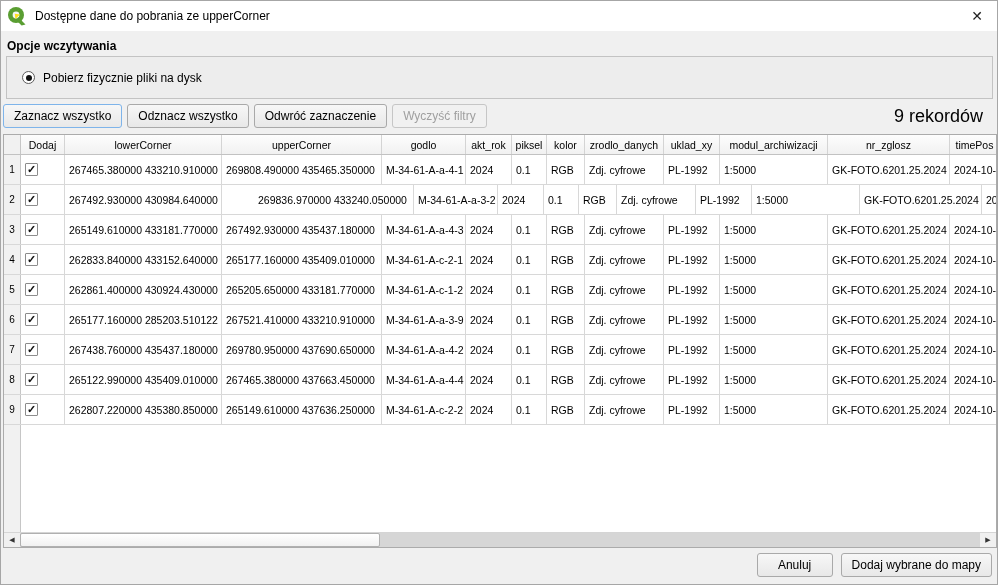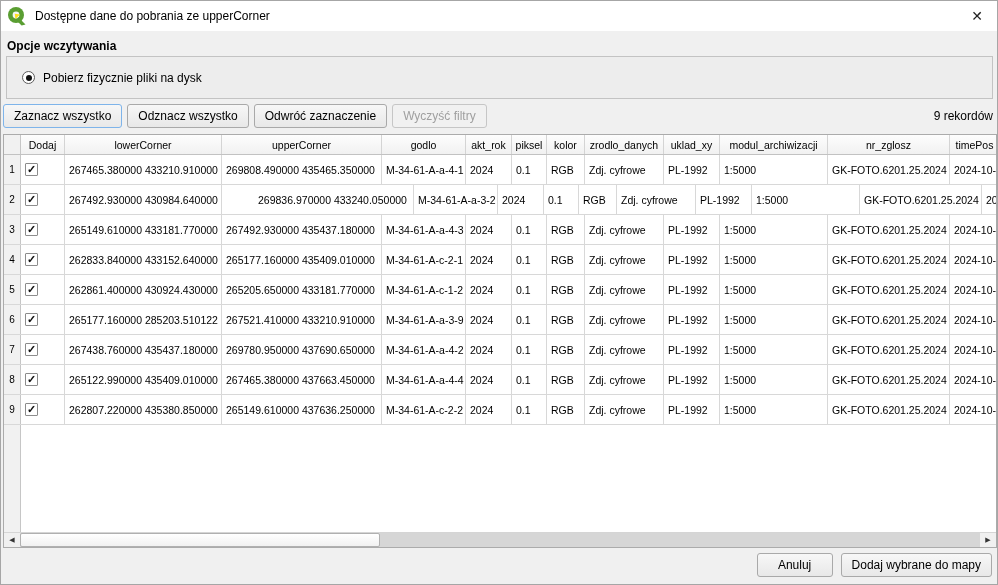--- a/index.html
+++ b/index.html
@@ -14,26 +14,26 @@
   .close-x { margin-left: auto; font-size: 14px; color: #222; cursor: default; padding: 0 4px; line-height: 1; }
 
   
   .group-label { position: absolute; left: 6px; top: 38px; font-weight: bold; font-size: 12px; }
   .groupbox { position: absolute; left: 5px; top: 55px; width: 987px; height: 43px; background: #ededed; border: 1px solid #c3c3c3; display: flex; align-items: center; padding-left: 15px; }
   .radio-row { display: flex; align-items: center; gap: 8px; }
   .radio-outer { width: 13px; height: 13px; border-radius: 50%; border: 1px solid #5c5c5c; background: #fff; display: flex; align-items: center; justify-content: center; }
   .radio-dot { width: 6px; height: 6px; border-radius: 50%; background: #111; }
 
   
-  .toolbar { position: absolute; left: 2px; top: 103px; right: 2px; height: 24px; display: flex; gap: 5px; align-items: center; }
+  .toolbar { position: absolute; left: 2px; top: 103px; right: 12px; height: 24px; display: flex; gap: 5px; align-items: center; }
   .btn { height: 24px; padding: 0 10px; font-family: "Liberation Sans", sans-serif; font-size: 12px; color: #000;
          background: linear-gradient(#f7f7f7, #e8e8e8); border: 1px solid #a9a9a9; border-radius: 3px; white-space: nowrap; }
   .btn.focused { border-color: #7eb4ea; }
   .btn:disabled { color: #9f9f9f; border-color: #c6c6c6; background: #f1f1f1; }
-  .records { margin-left: auto; font-size: 12px; padding-right: 2px; }
+  .records { margin-left: auto; font-size: 18px; padding-right: 2px; }
 
   
   .table { position: absolute; left: 2px; top: 133px; width: 994px; height: 414px; background: #4c1d95; border: 1px solid #ababab; display: flex; flex-direction: column; overflow: hidden; }
   .thead { display: flex; height: 20px; background: linear-gradient(#fdfdfd, #f1f1f1); border-bottom: 1px solid #c2c2c2; flex-shrink: 0; }
   .th { flex-shrink: 0; display: flex; align-items: center; justify-content: center; font-size: 10.5px; white-space: nowrap; overflow: hidden; border-right: 1px solid #d4d4d4; }
   .tr { display: flex; height: 30px; border-bottom: 1px solid #d8d8d8; background: #fff; flex-shrink: 0; }
   .td { flex-shrink: 0; display: flex; align-items: center; padding: 0 4px; font-size: 10.5px; white-space: nowrap; overflow: hidden; border-right: 1px solid #d8d8d8; }
   .rowhdr { width: 17px; background: #f1f1f1; justify-content: center; padding: 0; font-size: 10px; border-right: 1px solid #c6c6c6; }
   .cb-cell { padding: 0; }
   .checkbox { width: 13px; height: 13px; margin-left: 4px; border: 1px solid #8c8c8c; border-radius: 1px; background: #fff; display: flex; align-items: center; justify-content: center; font-size: 11px; font-weight: bold; line-height: 1; color: #111; }

